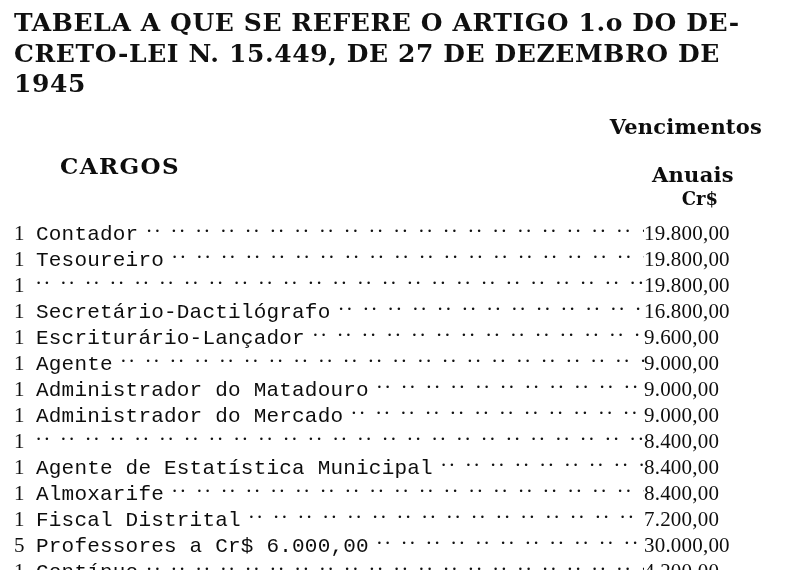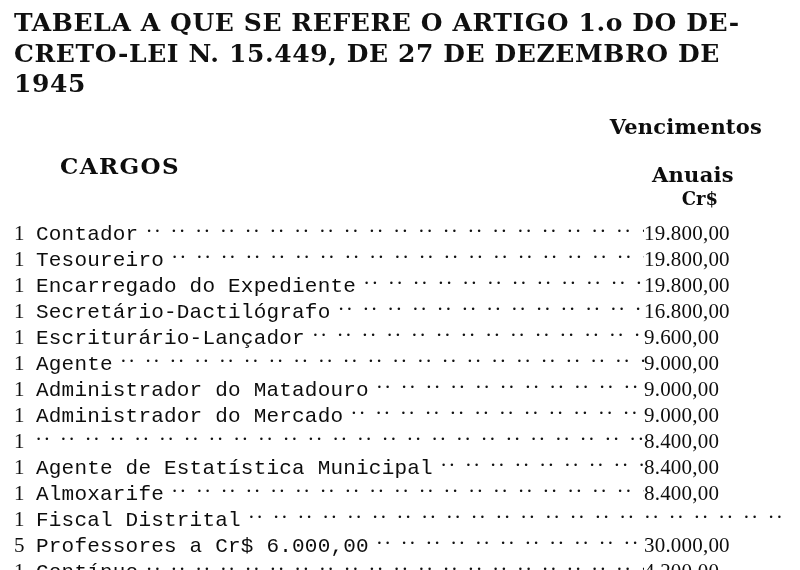--- a/index.html
+++ b/index.html
@@ -155,21 +155,20 @@
 
     <div class="row">
       <span class="qty">1</span>
       <span class="label">Tesoureiro</span>
       <span class="leader"></span>
       <span class="amount">19.800,00</span>
     </div>
 
     <div class="row">
       <span class="qty">1</span>
-      <span class="label">Encarregado do Expediente</span>
       <span class="leader"></span>
       <span class="amount">19.800,00</span>
     </div>
 
     <div class="row">
       <span class="qty">1</span>
       <span class="label">Secretário-Dactilógrafo</span>
       <span class="leader"></span>
       <span class="amount">16.800,00</span>
     </div>
@@ -219,20 +218,21 @@
       <span class="qty">1</span>
       <span class="label">Almoxarife</span>
       <span class="leader"></span>
       <span class="amount">8.400,00</span>
     </div>
 
     <div class="row">
       <span class="qty">1</span>
       <span class="label">Fiscal Distrital</span>
       <span class="leader"></span>
+      <span class="amount">7.200,00</span>
     </div>
 
     <div class="row">
       <span class="qty">5</span>
       <span class="label">Professores a Cr$ 6.000,00</span>
       <span class="leader"></span>
       <span class="amount">30.000,00</span>
     </div>
 
     <div class="row">

